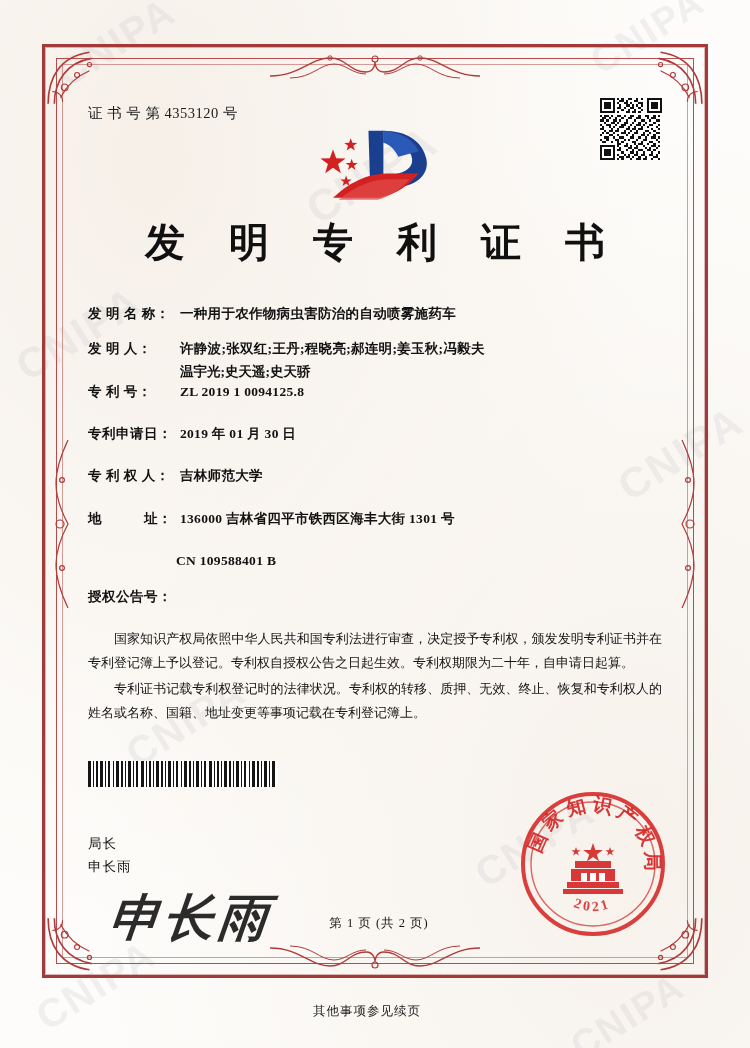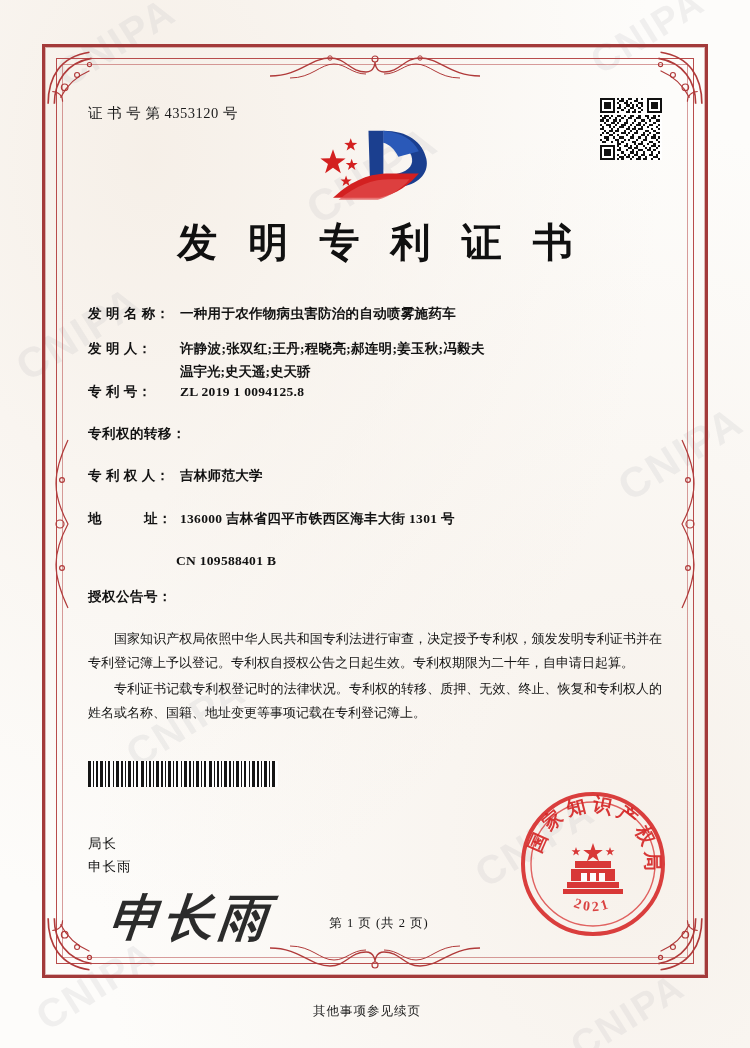--- a/index.html
+++ b/index.html
@@ -146,21 +146,21 @@
     display: inline-block;
   }
 
   .title {
     text-align: center;
     font-size: 40px;
     letter-spacing: 10px;
     font-weight: bold;
     color: #101010;
     margin-top: 2px;
-    font-family: Liberation Sans, sans-serif;
+    font-family: Liberation Mono, monospace;
     text-indent: 10px;
   }
 
   .fields {
     margin-top: 34px;
     font-size: 13.5px;
     color: #121212;
     line-height: 1.5;
     font-weight: bold;
   }
@@ -620,21 +620,22 @@
         </div>
         <div class="value-2nd">温宇光;史天遥;史天骄</div>
       </div>
 
       <div class="row" style="">
         <div class="label">专 利 号：</div>
         <div class="value">ZL 2019 1 0094125.8</div>
       </div>
 
       <div class="row" style="margin-top:22px;">
-        <div class="label">专利权的转移：</div>
+        <div class="label">专利申请日：</div>
+        <div class="value">2019 年 01 月 30 日</div>
       </div>
 
       <div class="row" style="margin-top:22px;">
         <div class="label">专 利 权 人：</div>
         <div class="value">吉林师范大学</div>
       </div>
 
       <div class="row" style="margin-top:22px;">
         <div class="label">地　　　址：</div>
         <div class="value">136000  吉林省四平市铁西区海丰大街 1301 号</div>

